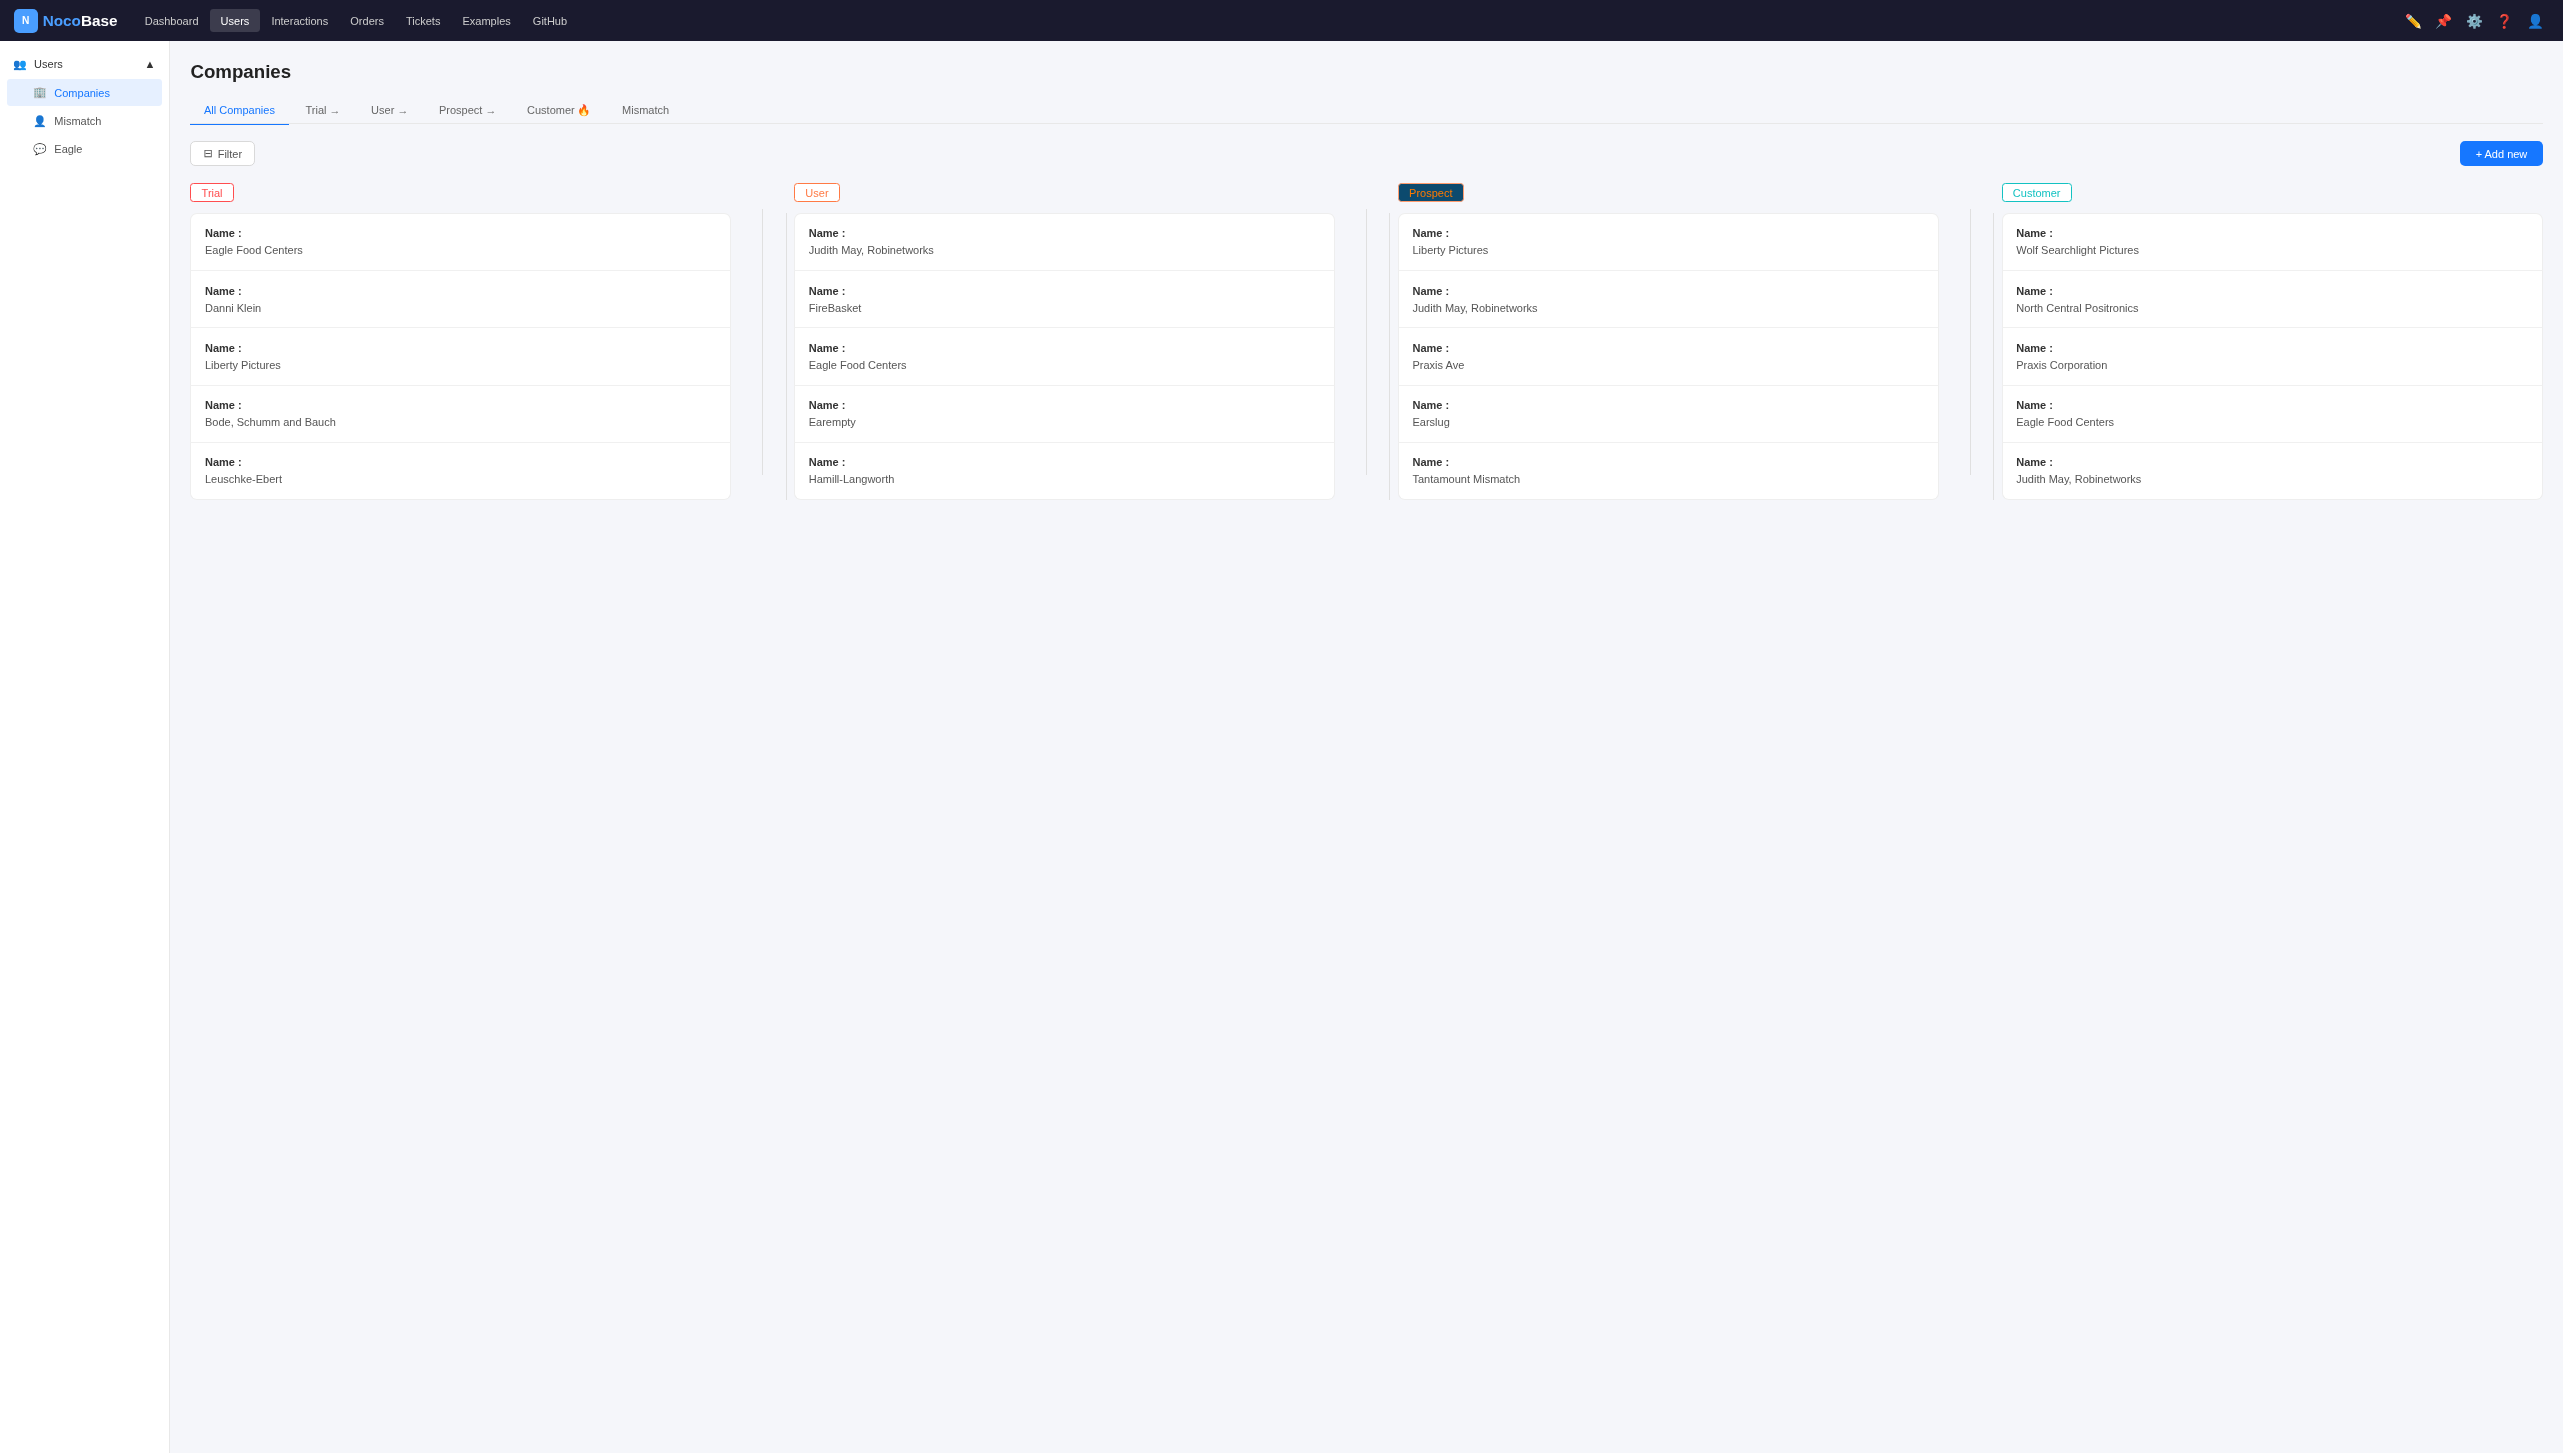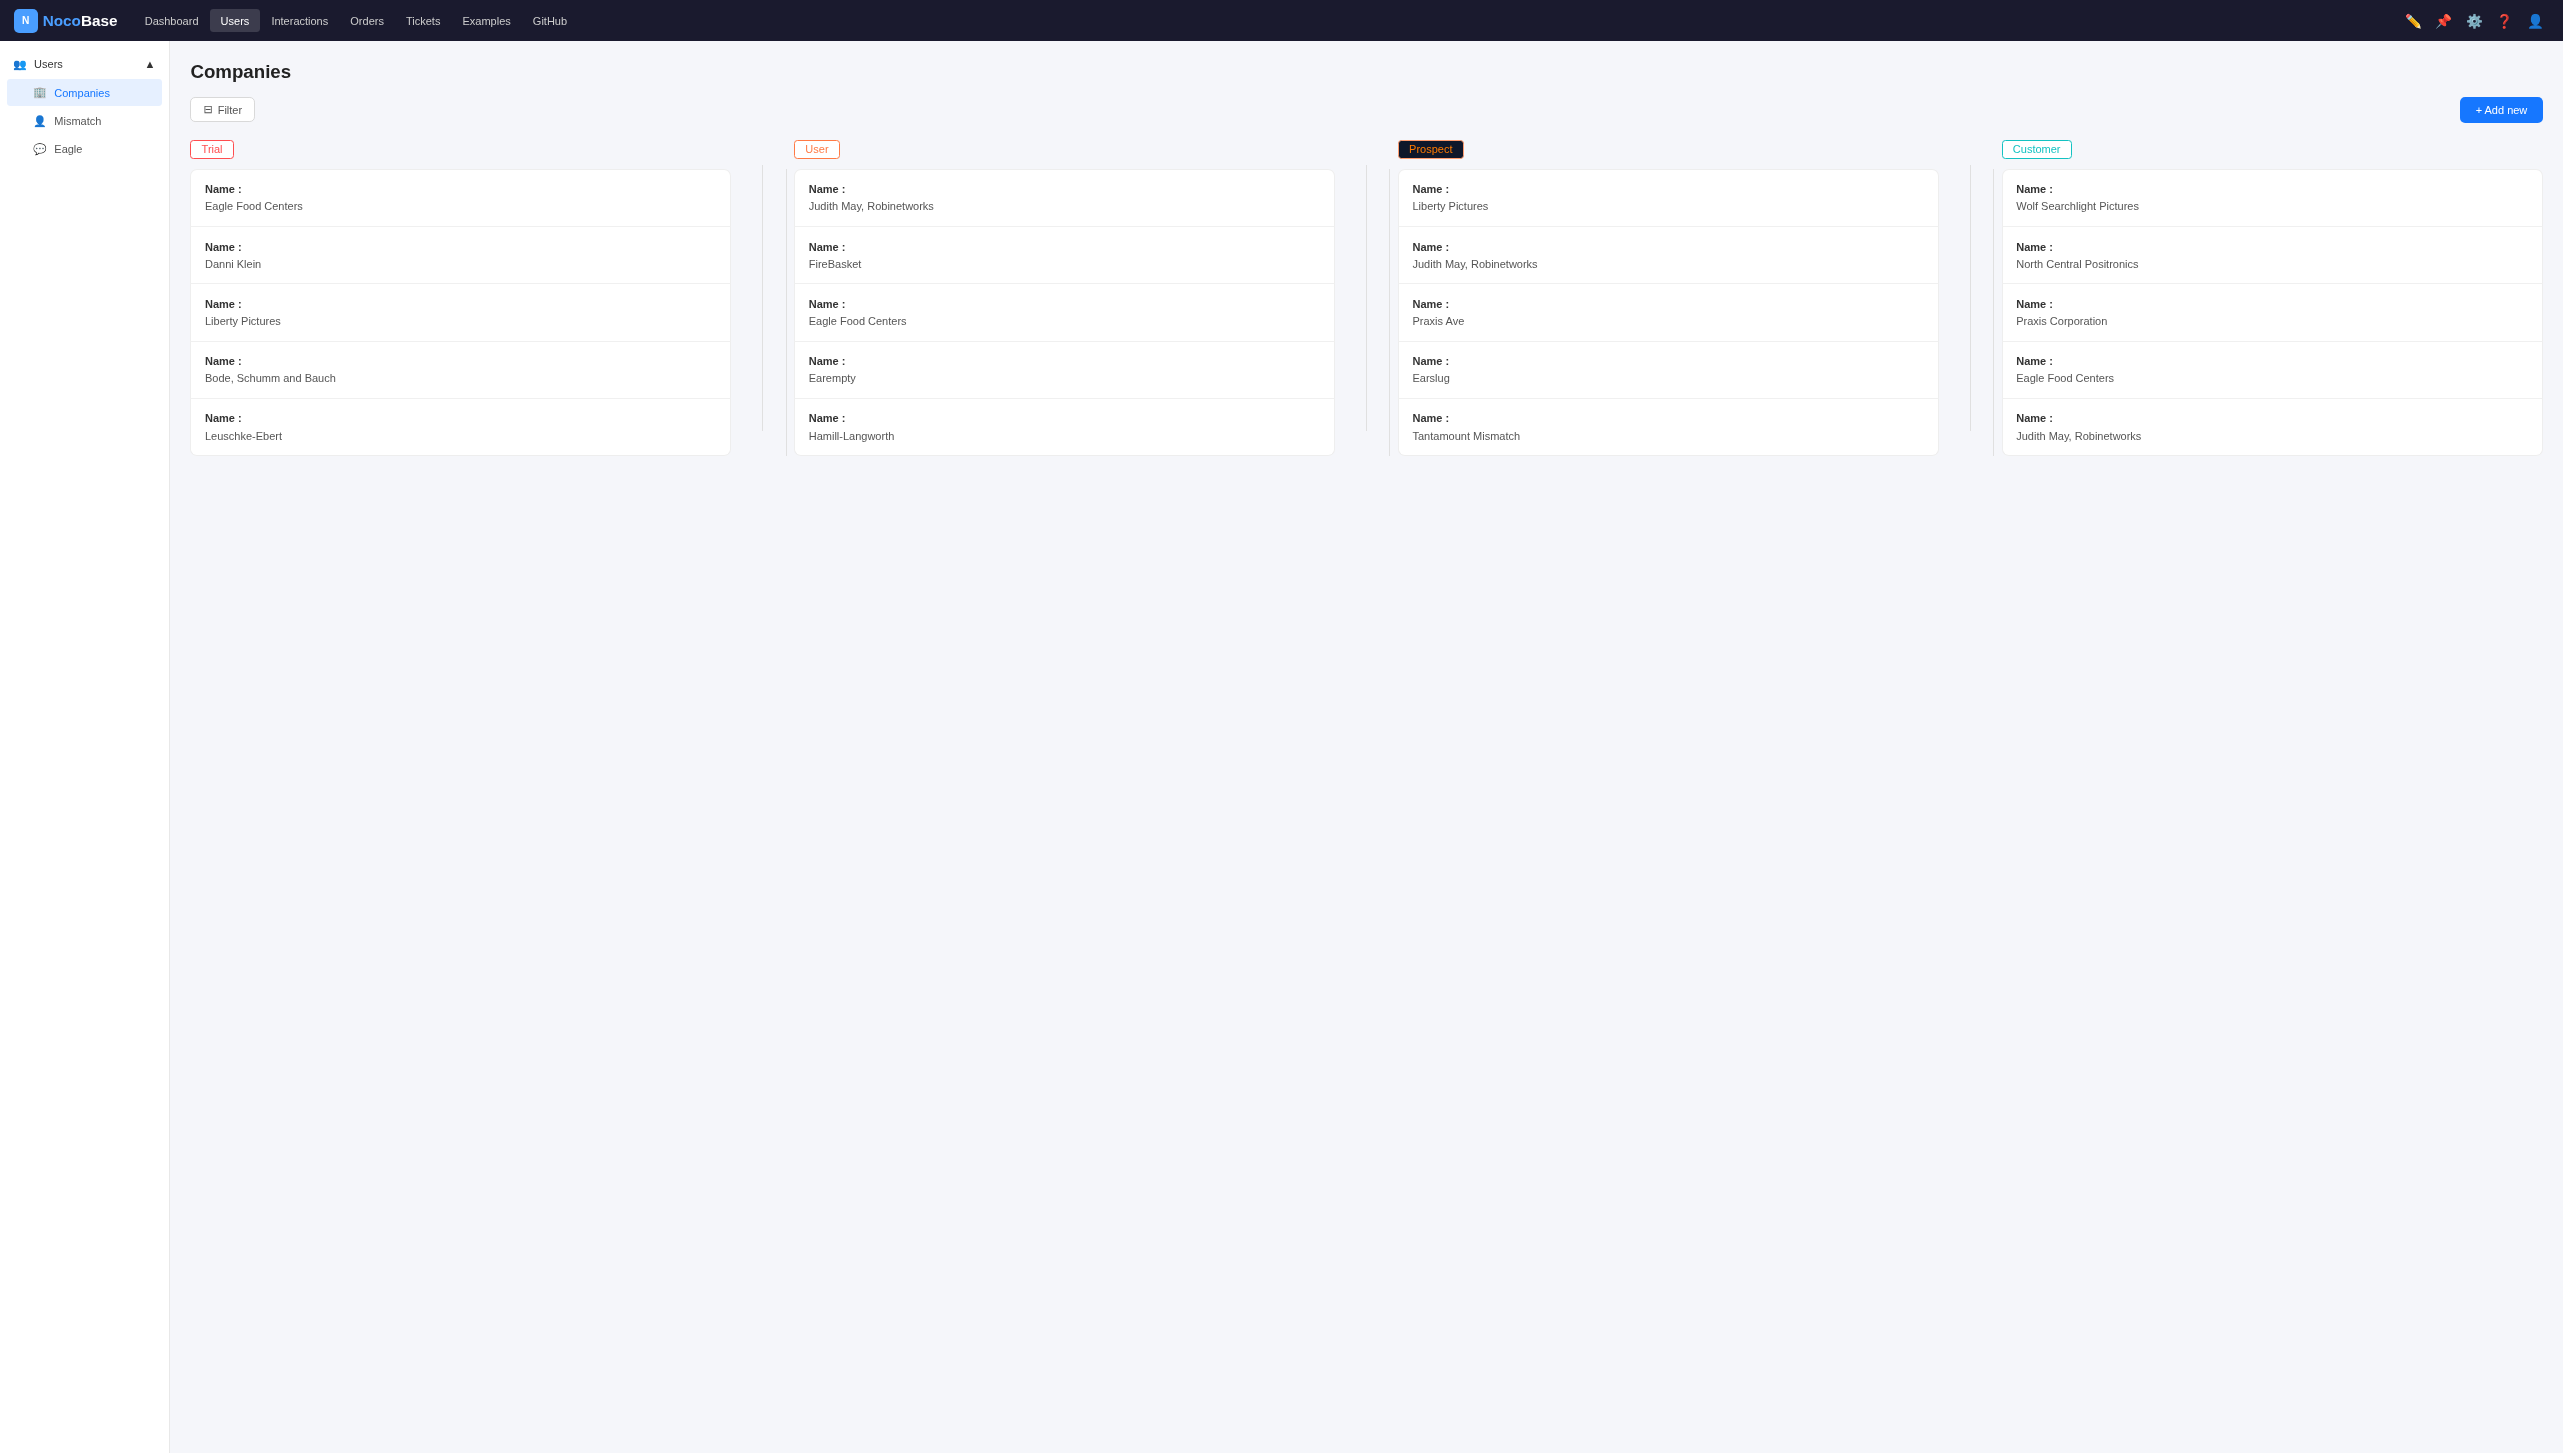--- a/index.html
+++ b/index.html
@@ -120,21 +120,21 @@
     .column-header { margin-bottom: 10.2px; }
     .column-badge {
       display: inline-block;
       padding: 2.5px 10.2px;
       border-radius: 3.4px;
       font-size: 11px;
       font-weight: 500;
     }
     .badge-trial { border: 0.8px solid #ff4d4f; color: #ff4d4f; background: white; }
     .badge-user { border: 0.8px solid #ff7a45; color: #ff7a45; background: white; }
-    .badge-prospect { border: 0.8px solid #ff9c6e; color: #ff7a00; background: #0f172a; text-align: center; }
+    .badge-prospect { border: 0.8px solid #ff9c6e; color: #ff7a00; background: #0c4a6e; text-align: center; }
     .badge-customer { border: 0.8px solid #13c2c2; color: #13c2c2; background: white; }
 
     .kanban-cards { display: flex; flex-direction: column; gap: 0; position: relative; }
     .kanban-cards::before {
       content: '';
       position: absolute;
       left: -8.5px;
       top: 0; bottom: 0;
       width: 0.8px;
       background: #e0e0e0;
@@ -221,20 +221,28 @@
         <div class="sidebar-item">
           <span>💬</span>
     <span>Eagle</span>
         </div>
       </div>
   </aside>
 
   <main class="main">
     <h1 class="page-title">Companies</h1>
 
+    <div class="tabs" id="tab-bar">
+        <div class="tab active">All Companies</div>
+        <div class="tab">Trial →</div>
+        <div class="tab">User →</div>
+        <div class="tab">Prospect →</div>
+        <div class="tab">Customer 🔥</div>
+        <div class="tab">Mismatch</div>
+      </div>
 
     <div class="toolbar">
       <button class="filter-btn">
         <span>⊟</span>
         <span>Filter</span>
       </button>
       <button class="add-new-btn">
         <span>+ Add new</span>
       </button>
     </div>

